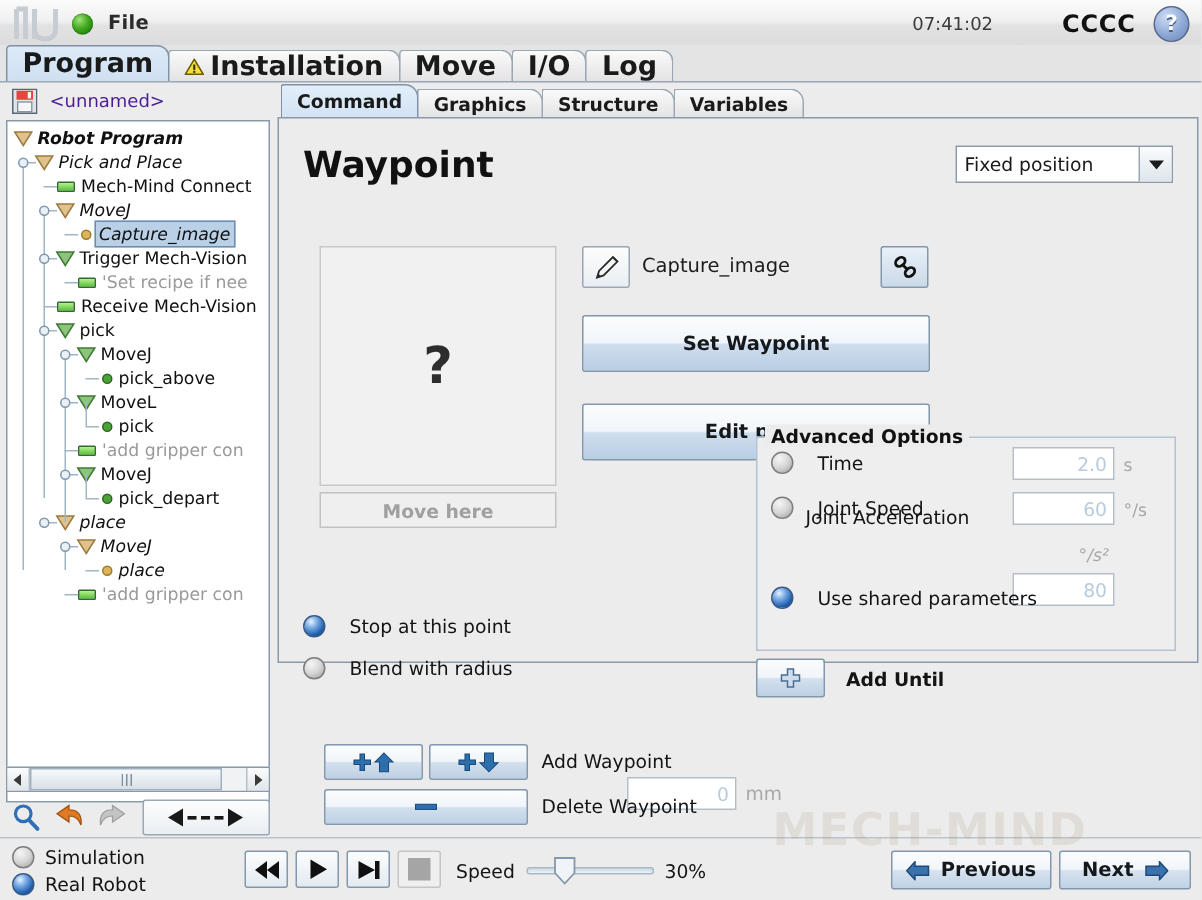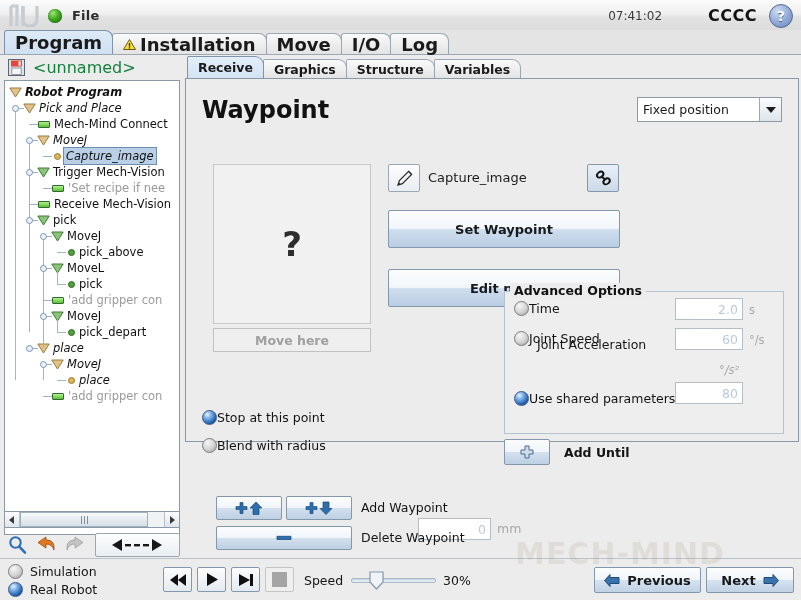--- a/index.html
+++ b/index.html
@@ -70,21 +70,21 @@
   }
   .warn-tri { width: 13px; height: 11px; display:block; }
 
   
   .leftpanel {
     position: absolute; left: 0; top: 56px; width: 183px; height: 502px;
     background: #ececec;
   }
   .filerow { height: 22px; display: flex; align-items: center; padding-left: 8px; gap: 8px; }
   .floppy { width: 17px; height: 17px; display:block; }
-  .filename { font-size: 16px; color: #15803d; }
+  .filename { font-size: 12px; color: #4c1d95; }
 
   .treebox {
     position: absolute; left: 4px; top: 24px; width: 176px; height: 455px;
     background: #ffffff;
     border: 1px solid #8a99a8;
     overflow: hidden;
   }
   .treeinner { position: relative; padding: 3px 0 0 4px; }
   .trow {
     height: 16px; display: flex; align-items: center; white-space: nowrap;
@@ -210,21 +210,21 @@
     position: absolute; left: 202px; width: 232px; height: 38px;
     background: linear-gradient(to bottom,#fbfcfd 0%,#f2f6fa 48%,#cfdeee 52%,#b9cde3 100%);
     border: 1px solid #8397ad; border-radius: 2px;
     display: flex; align-items: center; justify-content: center;
     font-size: 13px; font-weight: bold; color: #16191c;
   }
   #setwp { top: 131px; }
   #editpose { top: 190px; }
 
   
-  .radio-row { position: absolute; display: flex; align-items: center; gap: 0; }
+  .radio-row { position: absolute; display: flex; align-items: center; gap: 16px; }
   .radio {
     width: 15px; height: 15px; border-radius: 50%; flex: 0 0 auto;
     border: 1px solid #7d7d7d;
     background: radial-gradient(circle at 35% 28%, #f6f6f6 0%, #d6d6d6 50%, #9d9d9d 100%);
   }
   .radio.on {
     border: 1px solid #3a5a86;
     background: radial-gradient(circle at 34% 27%, #eaf2fb 0%, #7fb0e8 30%, #1f5fae 70%, #0d3d80 100%);
   }
   .radio-row .rlbl { font-size: 12.5px; color: #141414; }
@@ -567,21 +567,21 @@
           <rect x="28" y="6" width="6" height="2.4" fill="#181818"></rect>
           <rect x="37" y="6" width="6" height="2.4" fill="#181818"></rect>
         </svg>
       </div>
     </div>
   </div>
 
   <div class="rightpanel">
     <div class="subtabs">
       <div class="stab active">
-        <span>Receive</span>
+        <span>Command</span>
       </div>
       <div class="stab">
         <span>Graphics</span>
       </div>
       <div class="stab">
         <span>Structure</span>
       </div>
       <div class="stab">
         <span>Variables</span>
       </div>

